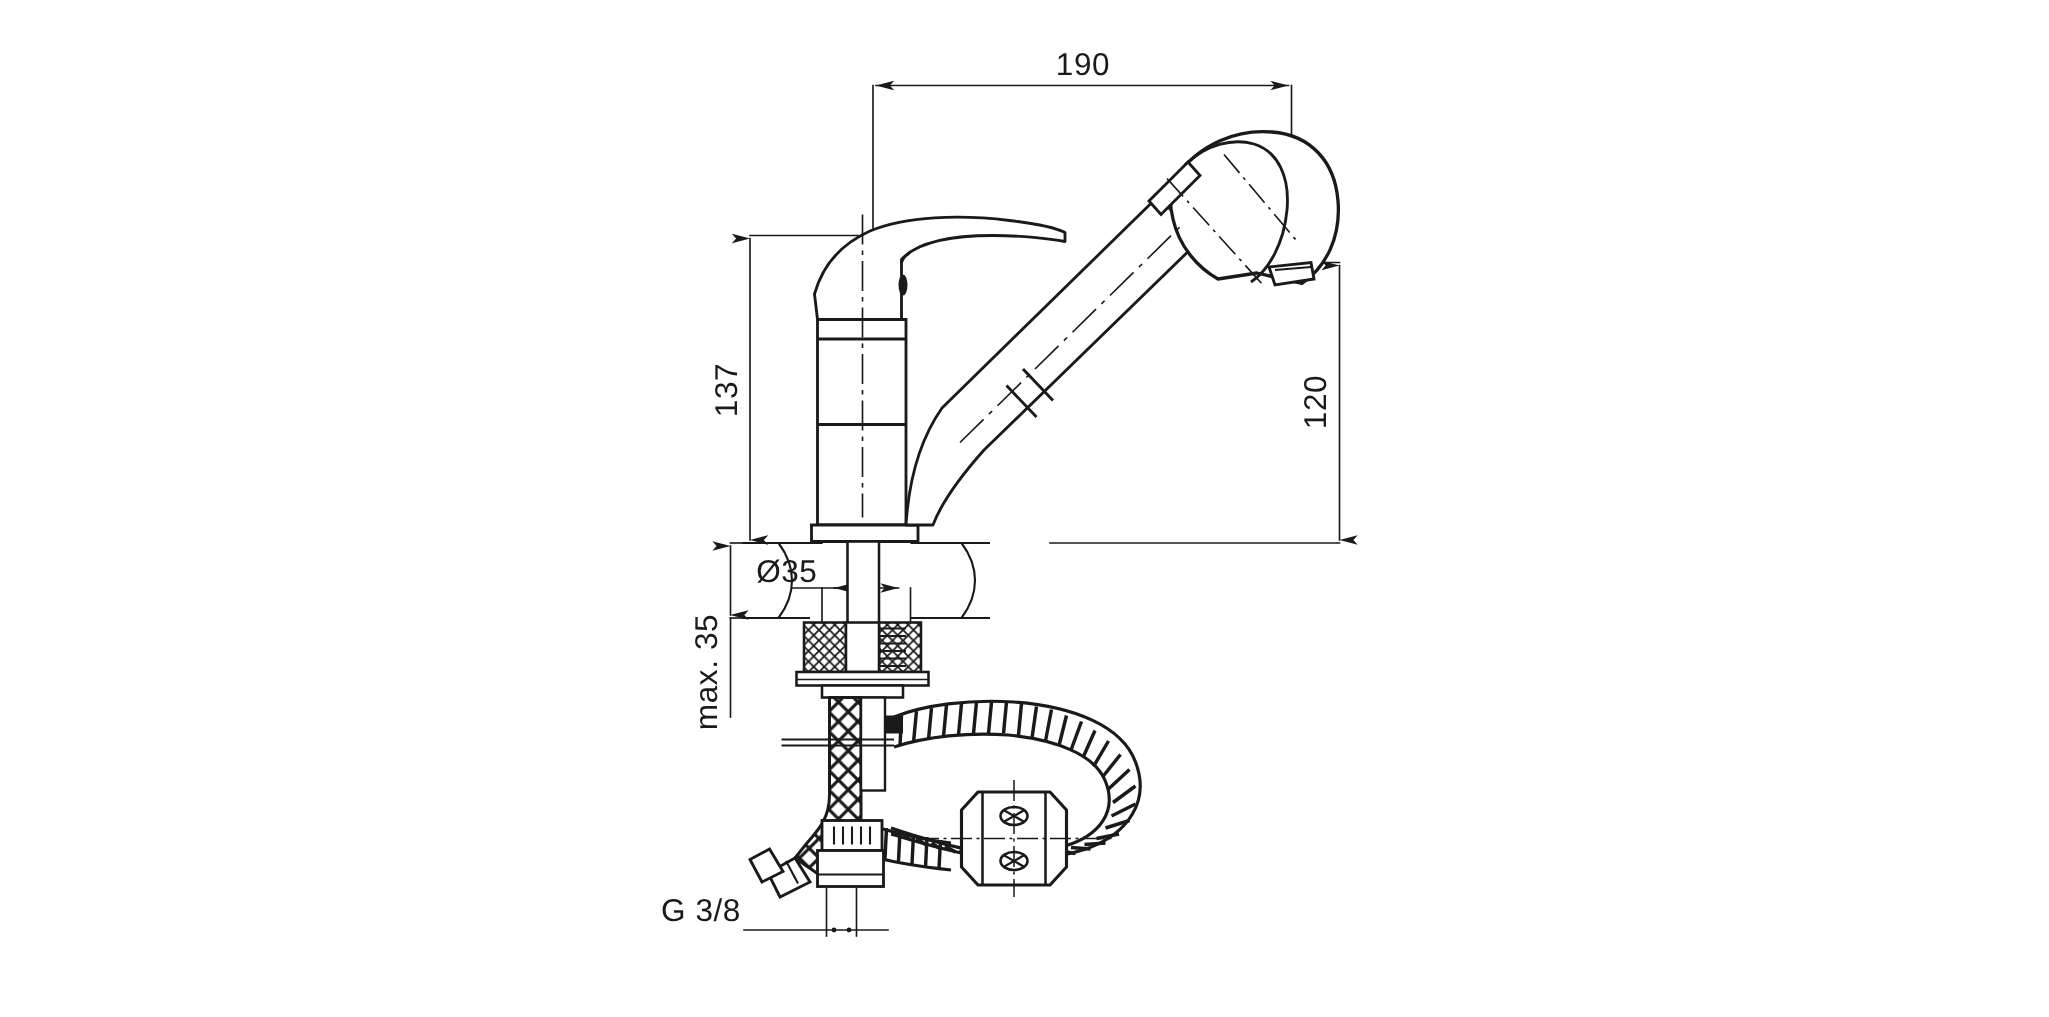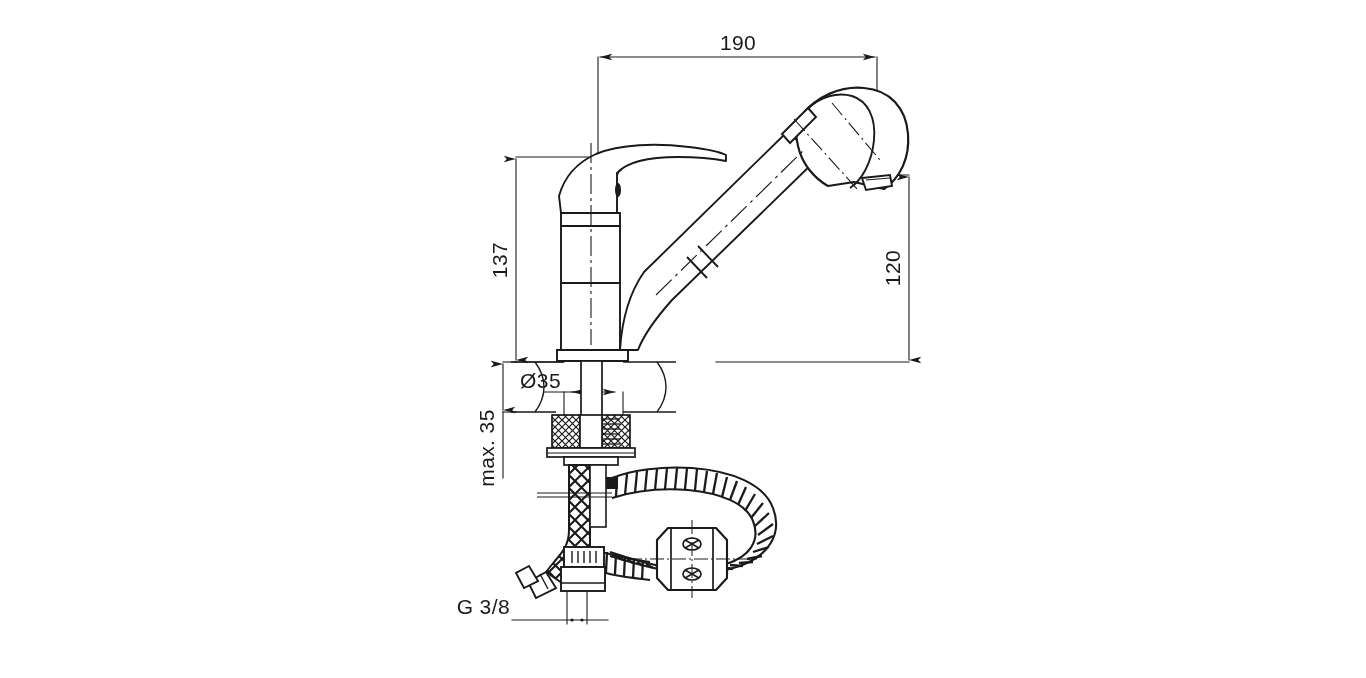--- a/index.html
+++ b/index.html
@@ -10,21 +10,21 @@
   }
   body {
     width: 1366px;
     height: 678px;
     font-family: "Liberation Sans", sans-serif;
     overflow: hidden;
     position: relative;
   }
   #drawing-root {
     position: absolute;
-    left: 16px;
+    left: 0;
     top: 0;
     width: 1095px;
     height: 678px;
     background: #ffffff;
   }
   svg.cad {
     display: block;
     width: 1366px;
     height: 678px;
     background: #ffffff;

